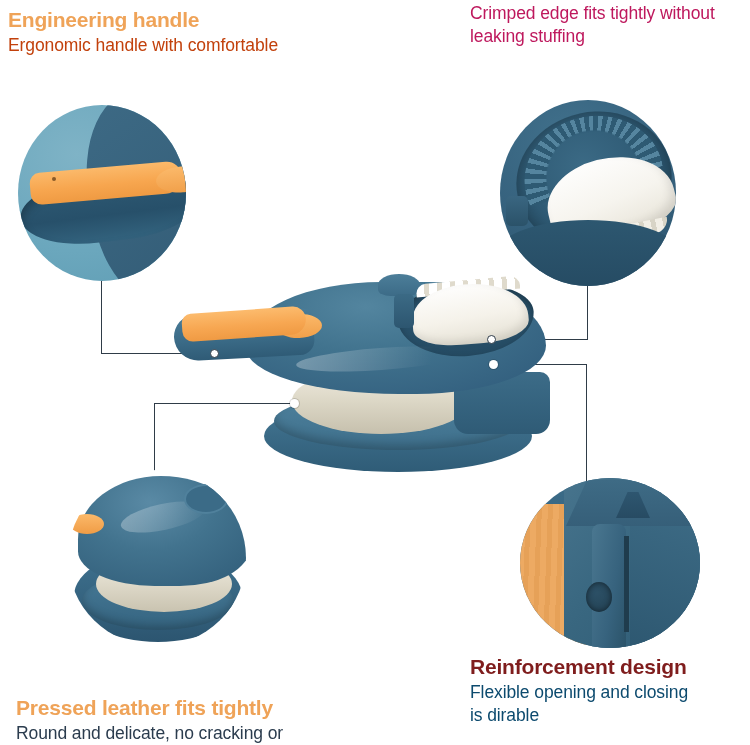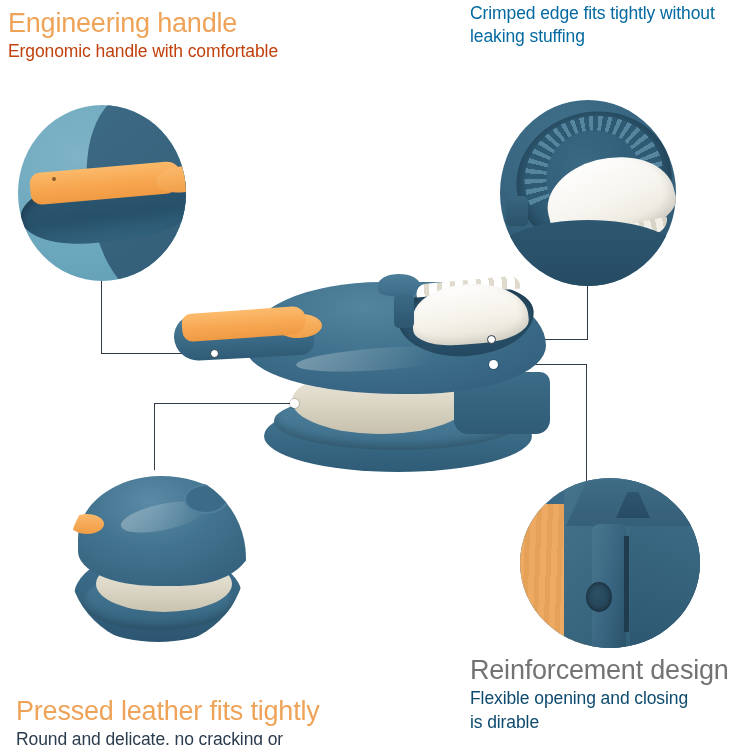--- a/index.html
+++ b/index.html
@@ -16,22 +16,22 @@
     position: relative;
     width: 750px;
     height: 745px;
     background: #ffffff;
     overflow: hidden;
   }
 
   
   .callout { position: absolute; }
   .callout-title {
-    font-size: 27px;
-    font-weight: normal;
+    font-size: 21px;
+    font-weight: bold;
     letter-spacing: -0.2px;
     line-height: 1.12;
     margin: 0 0 2px 0;
     white-space: nowrap;
   }
   .callout-body {
     font-size: 17.5px;
     font-weight: normal;
     line-height: 1.33;
     margin: 0;
@@ -371,30 +371,30 @@
 <body>
 
 <div id="stage">
 
   <div class="callout" id="text-engineering-handle">
     <p class="callout-title" style="color:#efa358">Engineering handle</p>
     <p class="callout-body" style="color:#c2410c">Ergonomic handle with comfortable</p>
   </div>
 
   <div class="callout" id="text-wrinkled-edge">
-    <p class="callout-body" style="color:#0369a1">Crimped edge fits tightly without leaking stuffing</p>
+    <p class="callout-body" style="color:#be185d">Crimped edge fits tightly without leaking stuffing</p>
   </div>
 
   <div class="callout" id="text-pressed-leather">
     <p class="callout-title" style="color:#efa358">Pressed leather fits tightly</p>
     <p class="callout-body" style="color:#2b3c4e; max-width:300px">Round and delicate, no cracking or deformation</p>
   </div>
 
   <div class="callout" id="text-reinforcement">
-    <p class="callout-title" style="color:#737373">Reinforcement design</p>
+    <p class="callout-title" style="color:#7f1d1d">Reinforcement design</p>
     <p class="callout-body" style="color:#0c4a6e; max-width:230px">Flexible opening and closing is dirable</p>
   </div>
 
   <div class="connector" id="connector-handle">
     <div class="seg v" style="left:101px; top:278px; height:76px;"></div>
     <div class="seg h" style="left:101px; top:353px; width:113px;"></div>
   </div>
 
   <div class="connector" id="connector-crimp">
     <div class="seg v" style="left:587px; top:282px; height:58px;"></div>

